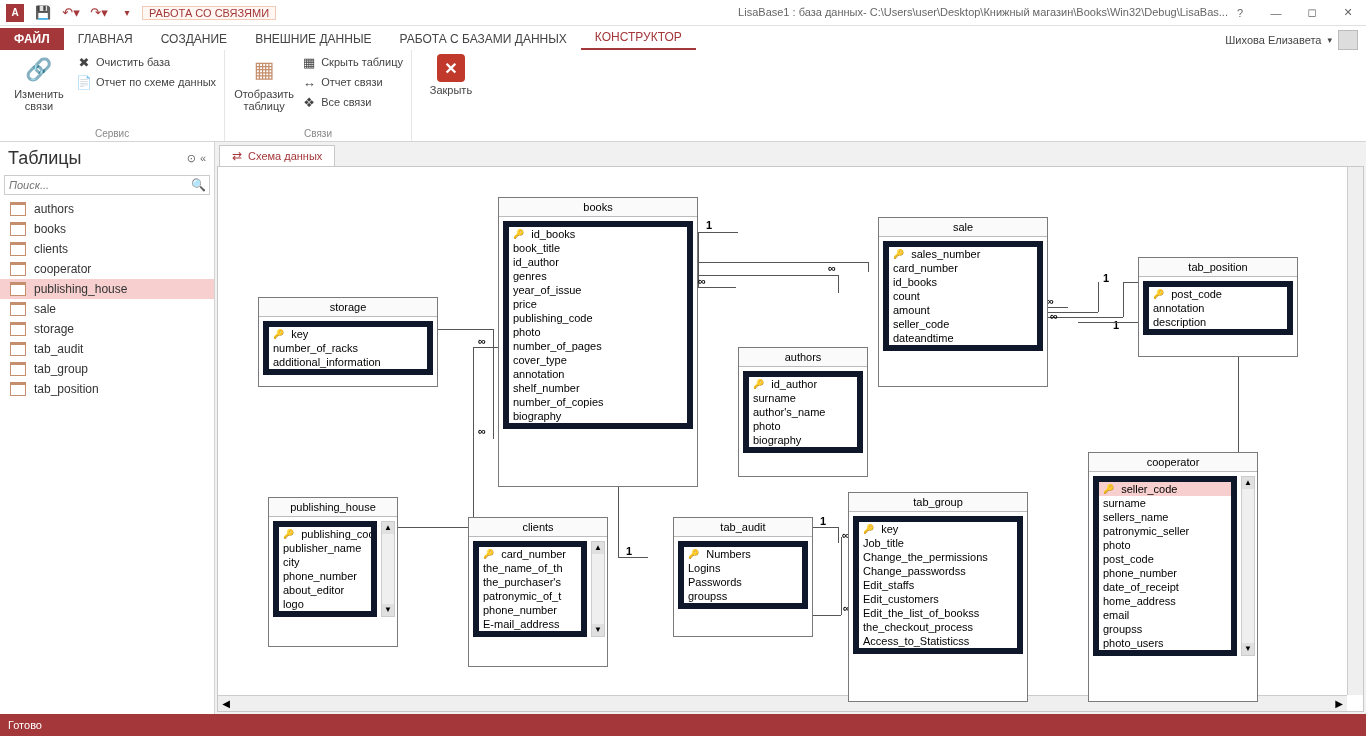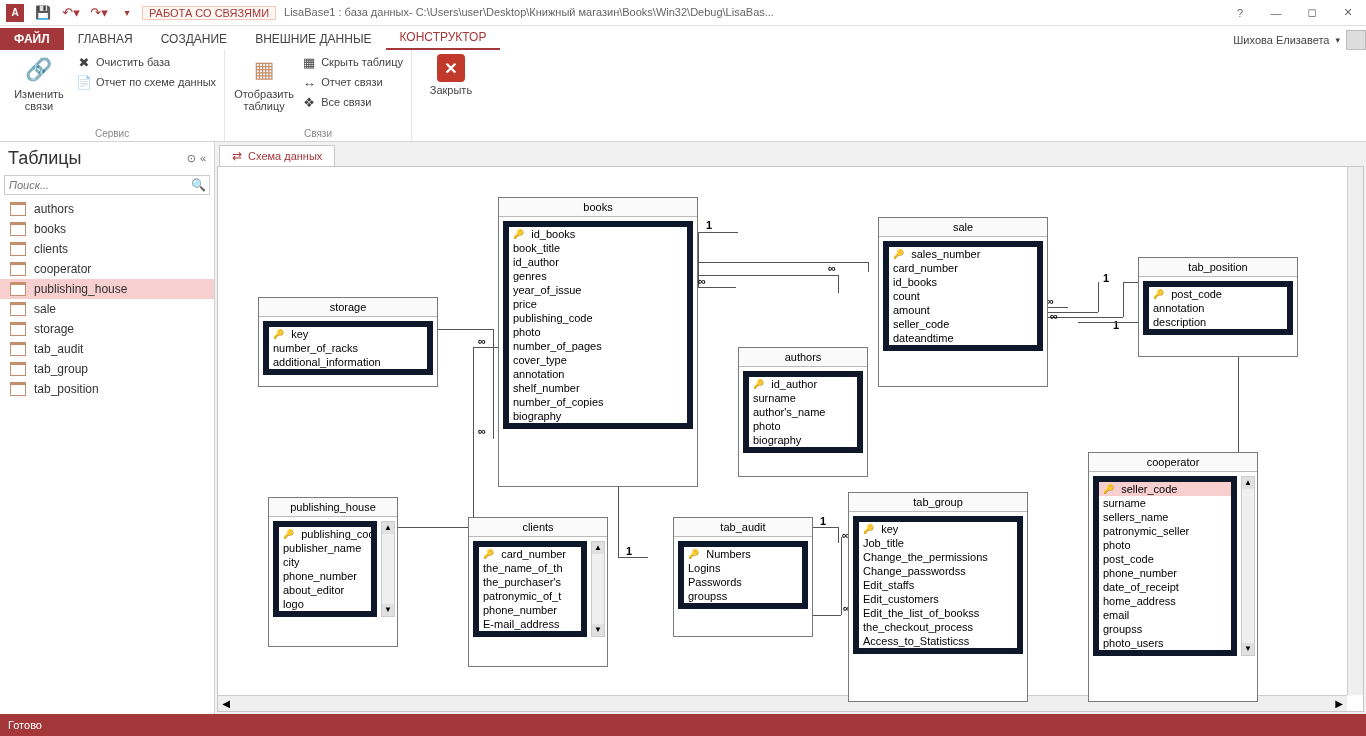--- a/index.html
+++ b/index.html
@@ -2,21 +2,21 @@
 <html><head>
 <meta charset="utf-8">
 <style>
 * { margin: 0; padding: 0; box-sizing: border-box; font-family: "Segoe UI", Tahoma, sans-serif; }
 html, body { width: 1366px; height: 736px; overflow: hidden; background: #fff; }
 
 
 .titlebar { height: 26px; background: #fff; display: flex; align-items: center; font-size: 11px; color: #666; border-bottom: 1px solid #e0e0e0; }
 .qat { display: flex; align-items: center; gap: 10px; padding: 0 6px; }
 .qat .icon { width: 18px; height: 18px; display: flex; align-items: center; justify-content: center; font-size: 13px; color: #a4373a; }
-.title-center { flex: 1; text-align: center; display: flex; justify-content: flex-start; gap: 8px; }
+.title-center { flex: 1; text-align: center; display: flex; justify-content: space-between; gap: 14px; }
 .title-tools { color: #a4373a; background: #fff7f2; padding: 0 6px; border: 1px solid #f0c9b8; }
 .title-right { display: flex; align-items: center; gap: 12px; padding-right: 6px; }
 .win-btn { width: 24px; text-align: center; cursor: default; }
 
 
 .ribbon-tabs { height: 24px; display: flex; align-items: flex-end; font-size: 12px; }
 .ribbon-tab { padding: 4px 14px; color: #444; cursor: default; }
 .ribbon-tab.file { background: #a4373a; color: #fff; font-weight: 600; }
 .ribbon-tab.active { color: #a4373a; border-bottom: 2px solid #a4373a; }
 
@@ -101,23 +101,24 @@
     <span class="win-btn">◻</span>
     <span class="win-btn">✕</span>
   </div>
 </div>
 
 <div class="ribbon-tabs">
   <div class="ribbon-tab file">ФАЙЛ</div>
   <div class="ribbon-tab">ГЛАВНАЯ</div>
   <div class="ribbon-tab">СОЗДАНИЕ</div>
   <div class="ribbon-tab">ВНЕШНИЕ ДАННЫЕ</div>
+  <div class="ribbon-tab">РАБОТА С БАЗАМИ ДАННЫХ</div>
   <div class="ribbon-tab active">КОНСТРУКТОР</div>
   <div style="flex:1"></div>
-  <div class="user-badge" style="">
+  <div class="user-badge" style="padding-right:8px;">
     <span>Шихова Елизавета</span>
     <span style="font-size:9px;">▾</span>
     <span class="avatar"></span>
   </div>
 </div>
 
 <div class="ribbon">
   <div class="ribbon-group">
     <div class="buttons">
       <div class="big-btn">

